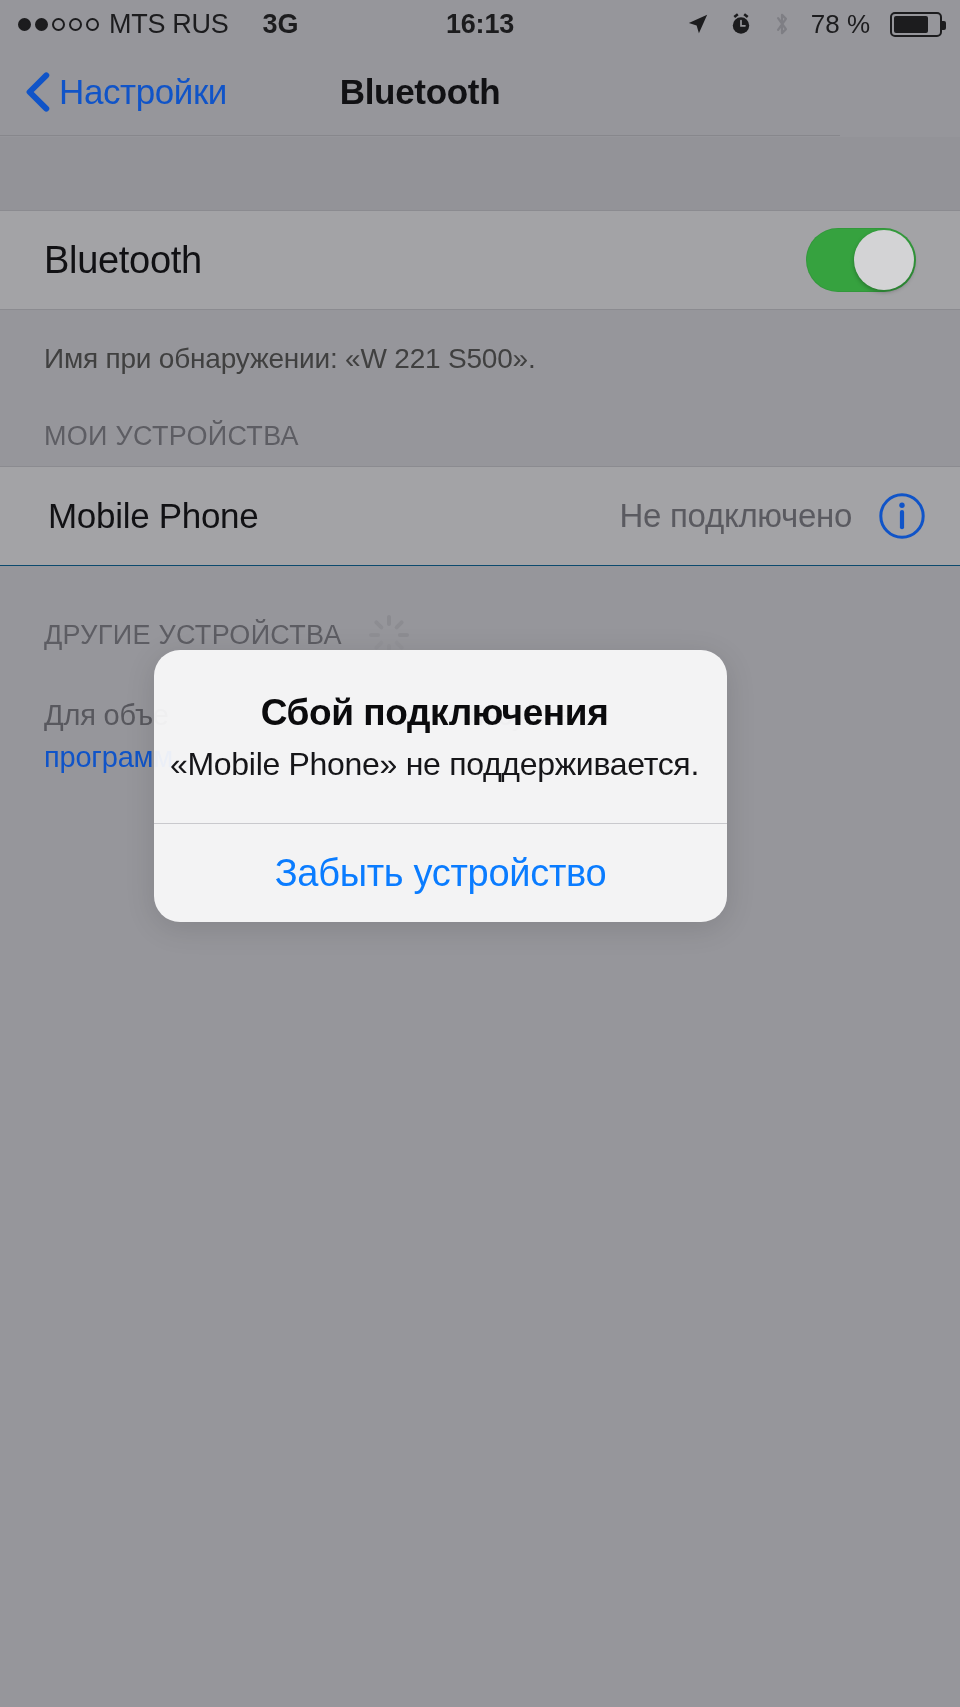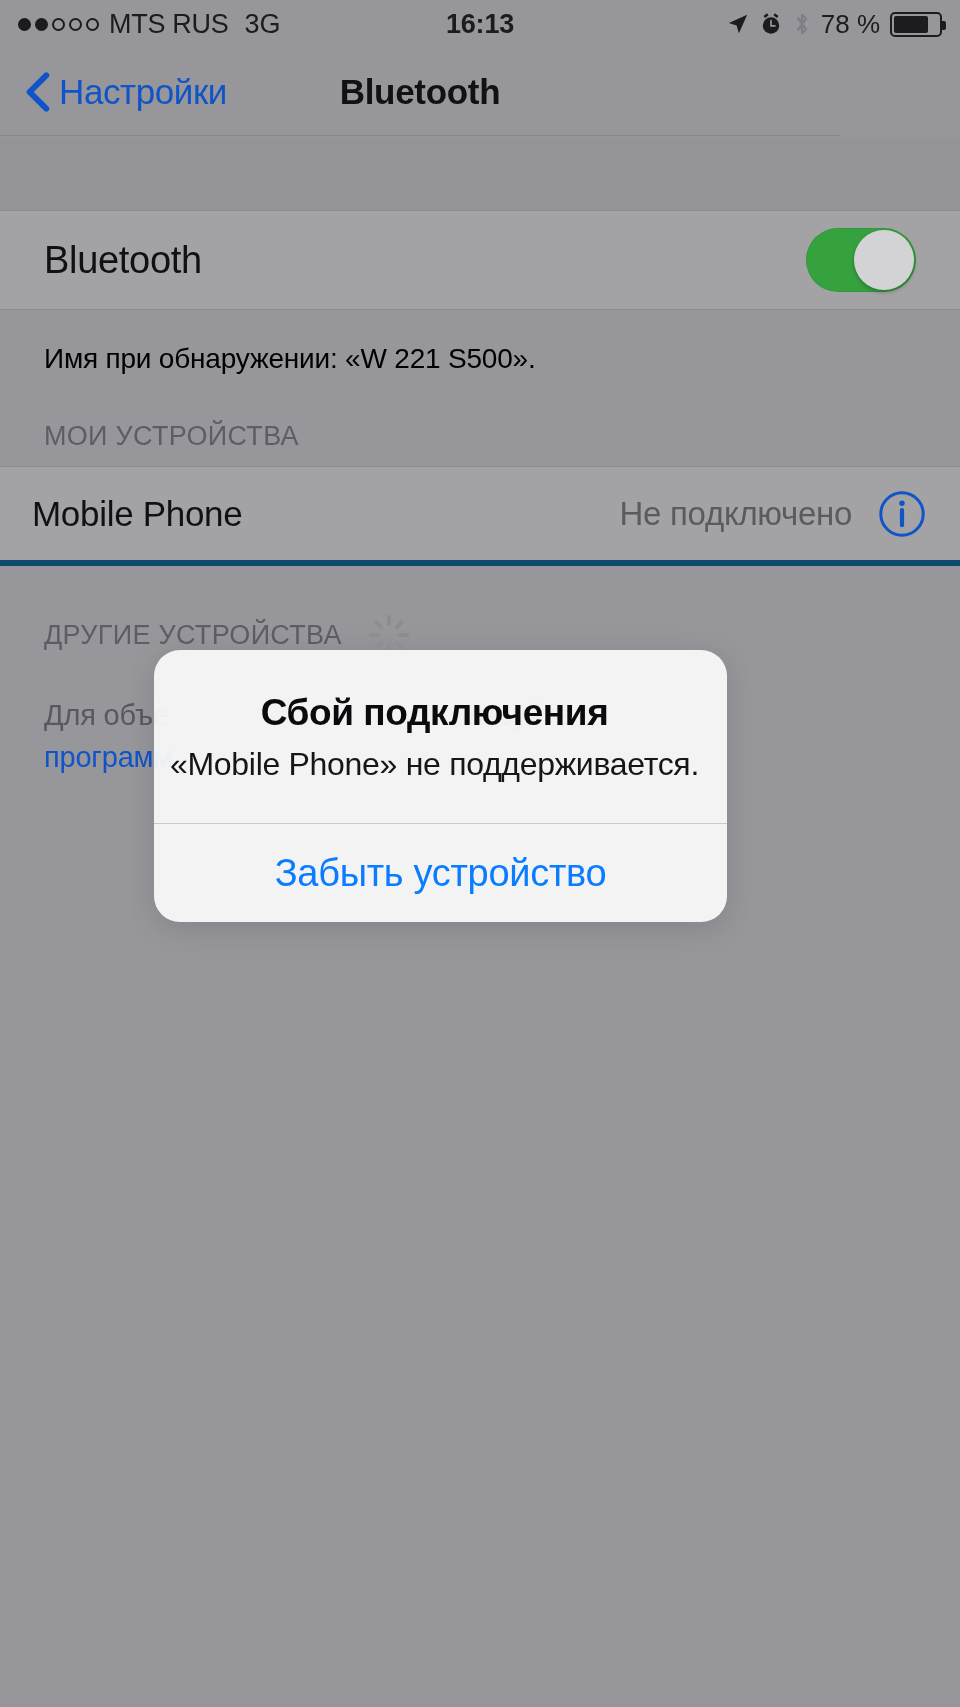--- a/index.html
+++ b/index.html
@@ -19,28 +19,28 @@
   
   .status-bar {
     position:absolute; top:0; left:0;
     width:960px; height:48px;
     display:flex; align-items:center;
     padding:0 18px;
     background:#96969b;
   }
   .sb-left { display:flex; align-items:center; gap:10px; flex:1 1 0; }
   .sb-center { display:flex; align-items:center; justify-content:center; flex:0 0 auto; }
-  .sb-right { display:flex; align-items:center; justify-content:flex-end; gap:10px; flex:1 1 0; }
+  .sb-right { display:flex; align-items:center; justify-content:flex-end; gap:20px; flex:1 1 0; }
 
   .signal-dots { display:flex; align-items:center; gap:4px; }
   .dot { width:13px; height:13px; border-radius:50%; border:2px solid #1c1c1e; }
   .dot.filled { background:#1c1c1e; }
 
   .carrier { font-size:27px; color:#1c1c1e; letter-spacing:-0.3px; }
-  .net-type { font-size:27px; color:#1c1c1e; margin-left:6px; }
+  .net-type { font-size:27px; color:#1c1c1e; margin-left:24px;font-weight:bold; }
   .clock { font-size:27px; color:#1c1c1e; font-weight:600; letter-spacing:-0.2px; }
   .batt-pct { font-size:26px; color:#1c1c1e; }
 
   .icon-loc { width:22px; height:22px; }
   .icon-alarm { width:24px; height:24px; }
   .icon-bt-status { width:18px; height:26px; }
 
   .batt {
     position:relative; width:52px; height:25px;
     border:2px solid #1c1c1e; border-radius:5px;
@@ -94,38 +94,38 @@
     cursor:pointer;
   }
   .switch .knob {
     position:absolute; top:2px; right:2px;
     width:60px; height:60px; border-radius:50%;
     background:#d3d3d5;
     box-shadow:0 2px 4px rgba(0,0,0,0.28);
   }
 
   .footnote {
-    font-size:28px; color:#000000;
+    font-size:28px; color:#404040;
     padding:33px 44px 0 44px;
     letter-spacing:-0.2px;
   }
 
   .section-header {
     font-size:27px; color:#5d5d63;
     padding:46px 68px 14px 44px;
     letter-spacing:0.3px;
     display:flex; align-items:center; gap:24px;
   }
 
   .row-device {
     height:100px; background:#a3a3a6;
     border-top:1px solid #8b8b90;
-    border-bottom:6px solid #0c4a6e;
+    border-bottom:1px solid #0c4a6e;
     display:flex; align-items:center; justify-content:space-between;
-    padding:0 34px 0 32px;
+    padding:0 34px 0 48px;
     cursor:pointer;
   }
   .device-name { font-size:35px; color:#111114; letter-spacing:-0.3px; }
   .device-right { display:flex; align-items:center; gap:26px; }
   .device-status { font-size:33px; color:#5a5a60; letter-spacing:-0.3px; }
   .info-btn { width:48px; height:48px; cursor:pointer; }
 
   .spinner { width:46px; height:46px; display:inline-block; }
 
   .body-text {

